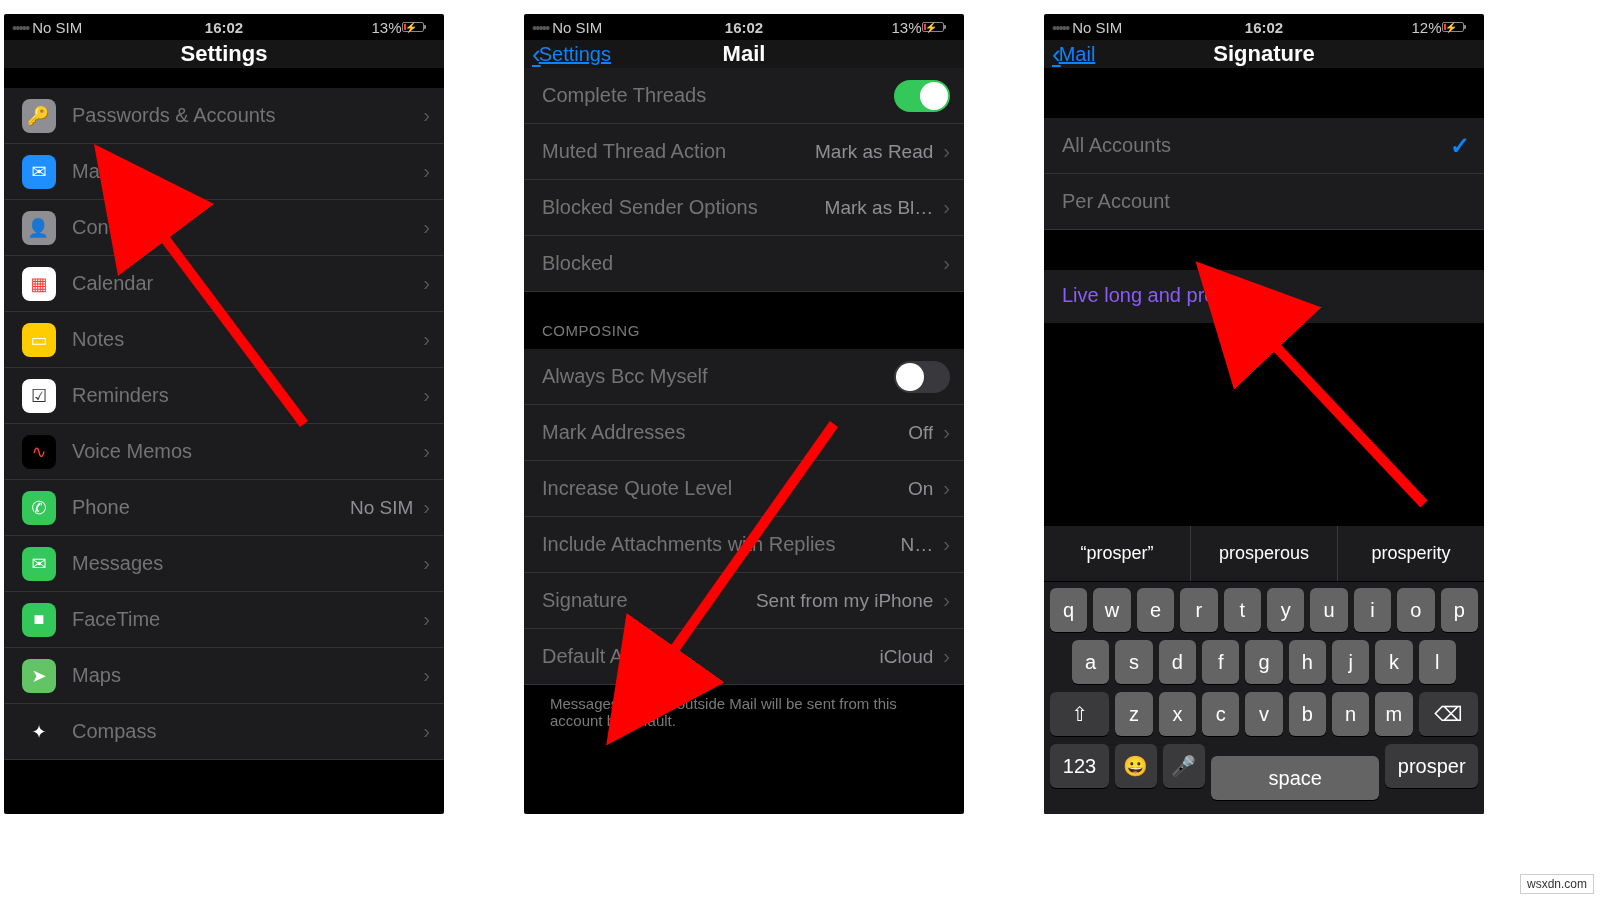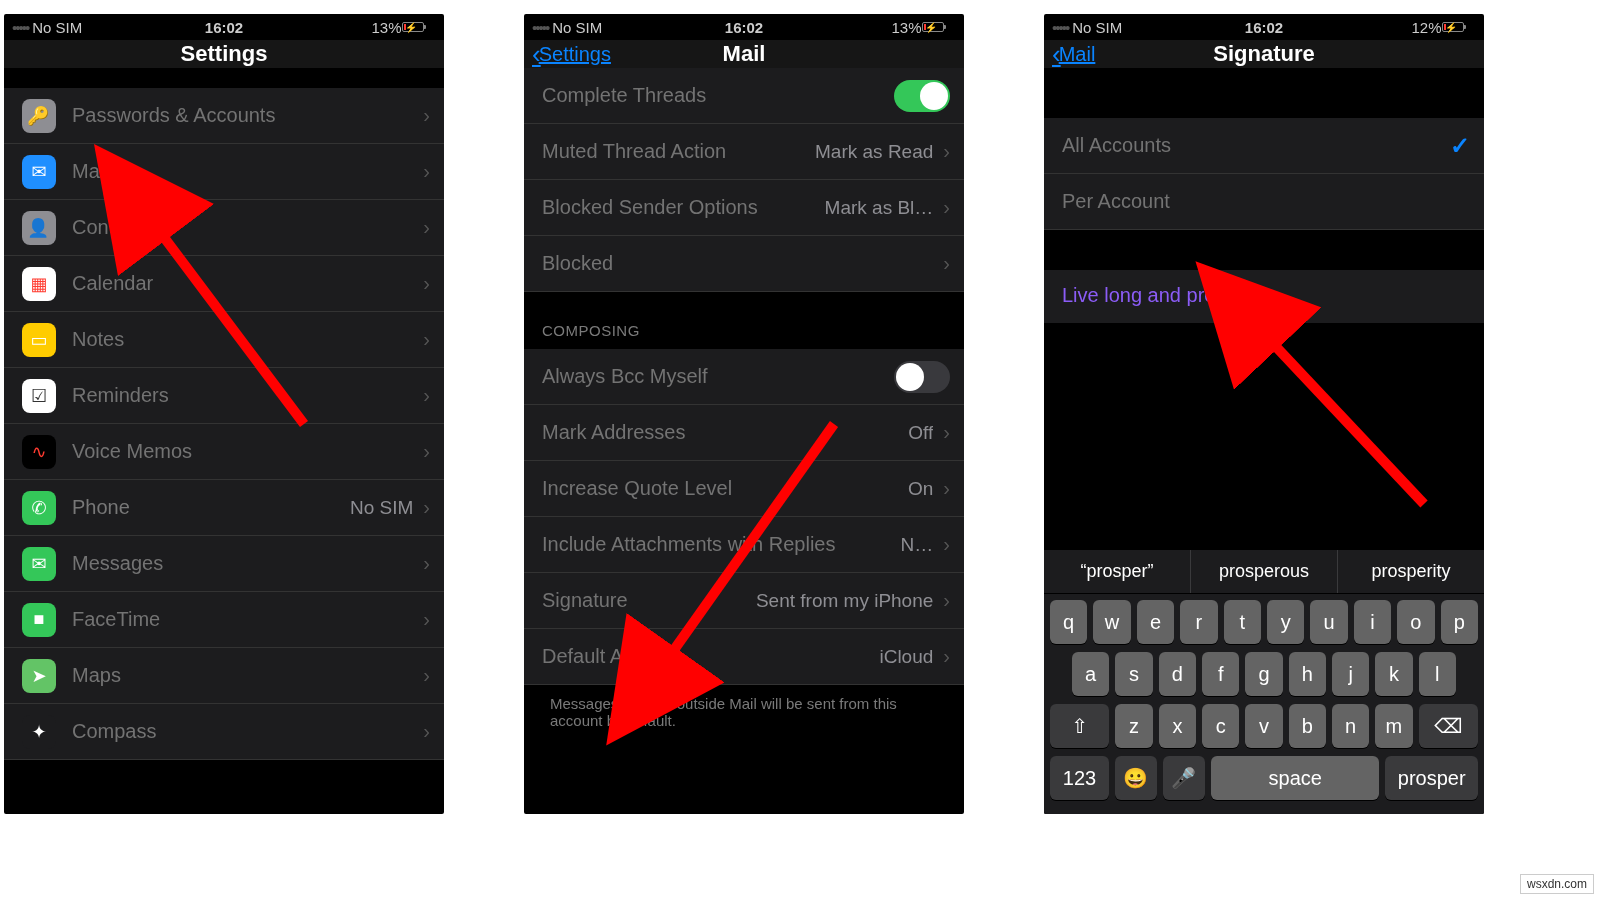--- a/index.html
+++ b/index.html
@@ -95,29 +95,29 @@
 
 .sig-input{
   background:#1c1c1e; margin-top:40px;
   padding:14px 18px; font-size:20px; color:#8b5cf6;
   position:relative;
 }
 .cursor{display:inline-block;width:2px;height:24px;background:#0a84ff;vertical-align:middle;margin-left:1px;}
 
 
 .kbwrap{position:absolute;bottom:0;left:0;right:0;background:#1c1c1e;}
-.suggest{display:flex;height:44px;border-bottom:1px solid #000;}
+.suggest{display:flex;height:56px;border-bottom:1px solid #000;}
 .suggest div{flex:1;display:flex;align-items:center;justify-content:center;color:#fff;font-size:18px;border-right:1px solid #3a3a3c;}
 .suggest div:last-child{border-right:none;}
 .kb{background:#1c1c1e;padding:6px;}
 .krow{display:flex;gap:6px;margin-bottom:8px;justify-content:center;}
 .key{background:#646464;color:#fff;border-radius:6px;height:44px;display:flex;align-items:center;justify-content:center;font-size:20px;flex:1;box-shadow:0 1px 0 #000;}
 .key.sp{background:#3a3a3c;}
 .key.wide{flex:1.4;}
-.key.space{flex:4;}
+.key.space{flex:4;margin-top:12px;}
 .key.ret{flex:2.2;}
 .key.shift{flex:1.4;}
 
 
 .arrow{position:absolute;pointer-events:none;}
 .arrow svg{overflow:visible;}
 
 .watermark{
   position:absolute;right:6px;bottom:6px;
   background:rgba(255,255,255,0.92);color:#333;

